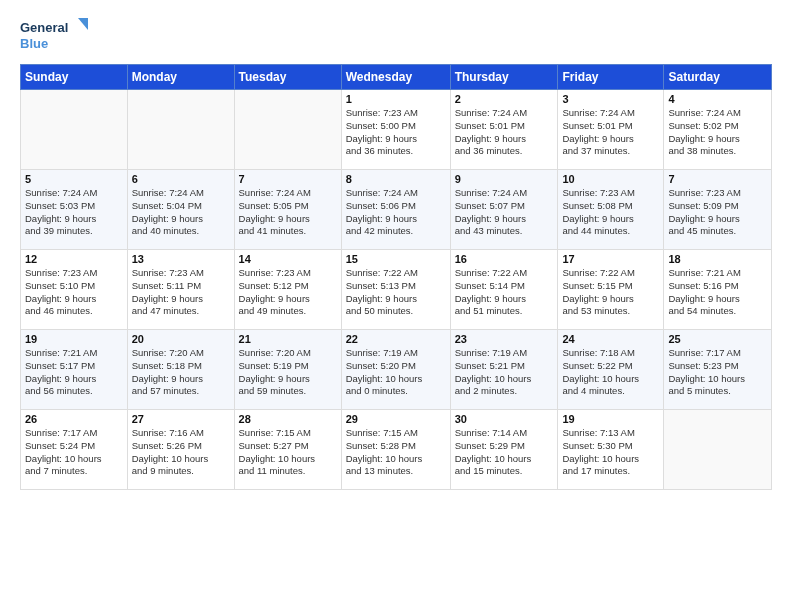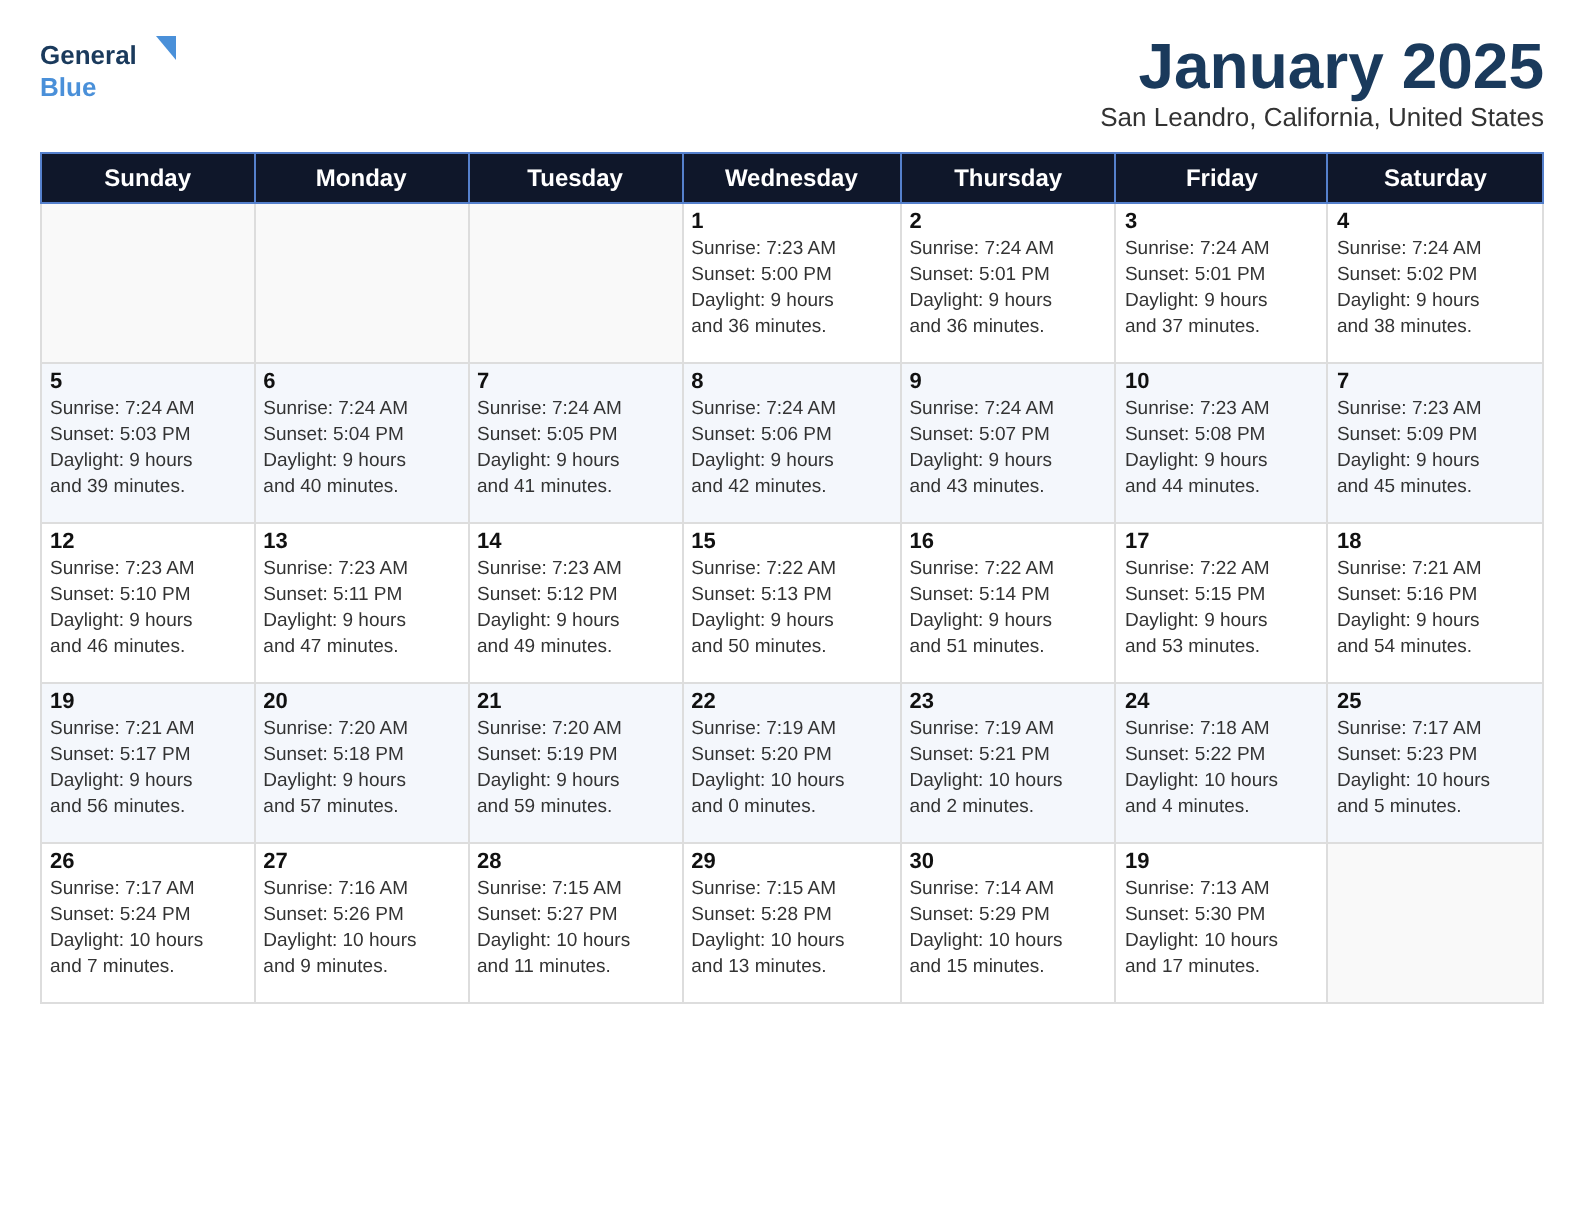--- a/index.html
+++ b/index.html
@@ -38,26 +38,26 @@
     .location {
       font-size: 13px;
       color: #333;
     }
     .calendar {
       width: 100%;
       border-collapse: collapse;
       border: 1px solid #ccc;
     }
     .calendar th {
-      background-color: #0f172a;
+      background-color: #1d4ed8;
       color: #fff;
       font-size: 12px;
       font-weight: bold;
       padding: 5px 4px;
-      text-align: center;
+      text-align: left;
       border: 1px solid #5580cc;
     }
     .calendar td {
       vertical-align: top;
       border: 1px solid #ddd;
       padding: 3px 4px;
       width: 113px;
       min-height: 72px;
       font-size: 10px;
       color: #222;
@@ -92,24 +92,20 @@
 
 <div class="page">
   <div class="header">
     <div class="logo">
   <svg width="70" height="38" viewBox="0 0 70 38">
     <text x="0" y="16" font-size="13" font-weight="bold" fill="#1a3a5c" font-family="Arial,sans-serif">General</text>
     <text x="0" y="32" font-size="13" font-weight="bold" fill="#4a90d9" font-family="Arial,sans-serif">Blue</text>
     <polygon points="58,2 68,2 68,14" fill="#4a90d9"></polygon>
   </svg>
 </div>
-    <div class="title-block">
-      <div class="month-title">January 2025</div>
-      <div class="location">San Leandro, California, United States</div>
-    </div>
   </div>
 
   <table class="calendar">
     <thead>
       <tr id="weekday-row">
           <th>Sunday</th>
           <th>Monday</th>
           <th>Tuesday</th>
           <th>Wednesday</th>
           <th>Thursday</th>

